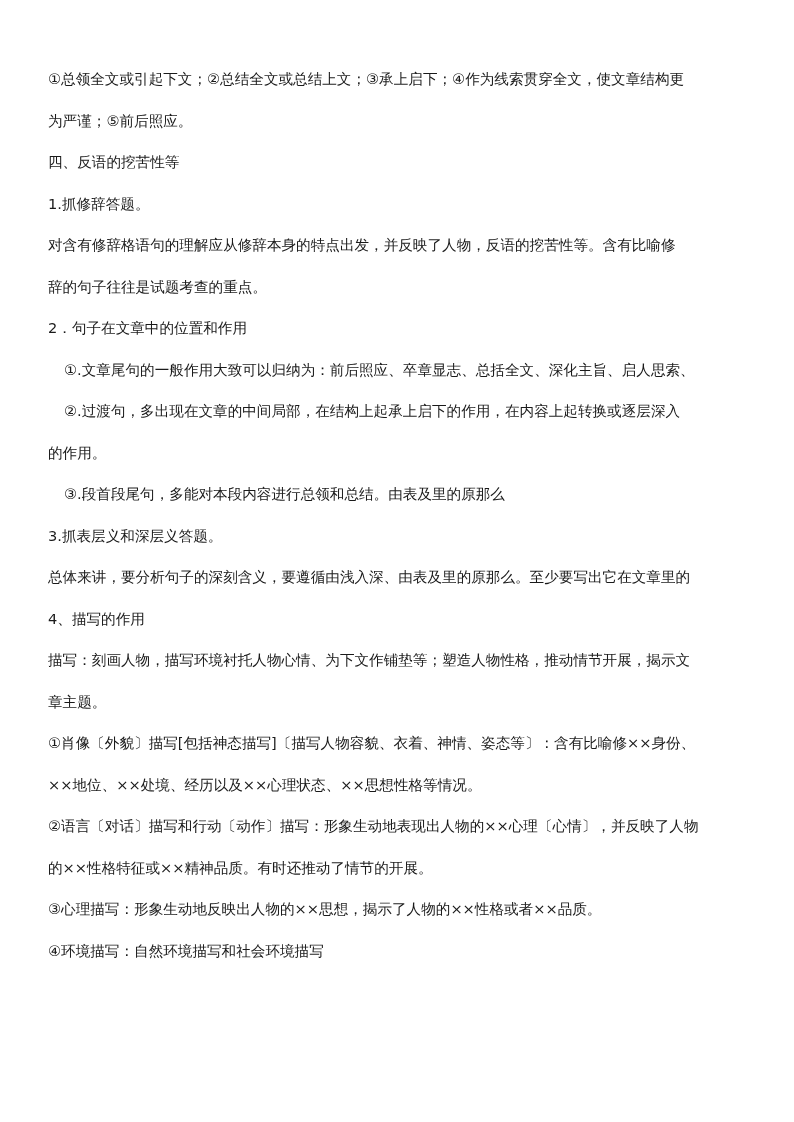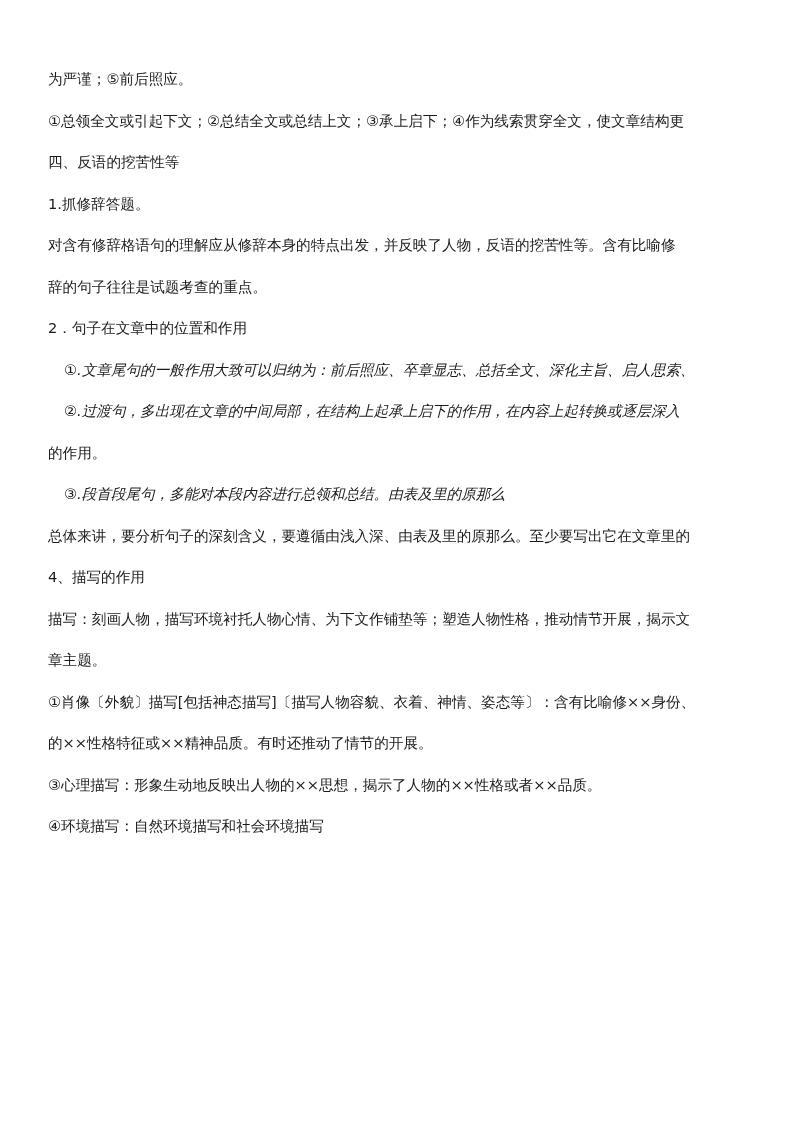--- a/index.html
+++ b/index.html
@@ -9,38 +9,41 @@
       color: #1a1a1a;
     }
     .page { position: absolute; left: 48px; top: 58px; width: 700px; }
     .line {
       font-size: 14.6px;
       line-height: 41.5px;
       height: 41.5px;
       white-space: nowrap;
       letter-spacing: 0px;
     }
-    .indent { padding-left: 16px; font-style: italic; }
+    .indent { padding-left: 16px; }
   </style>
 </head>
 <body>
 
 <div class="page">
+  <div class="line">①总领全文或引起下文；②总结全文或总结上文；③承上启下；④作为线索贯穿全文，使文章结构更</div>
   <div class="line">为严谨；⑤前后照应。</div>
-  <div class="line">①总领全文或引起下文；②总结全文或总结上文；③承上启下；④作为线索贯穿全文，使文章结构更</div>
   <div class="line">四、反语的挖苦性等</div>
   <div class="line">1.抓修辞答题。</div>
   <div class="line">对含有修辞格语句的理解应从修辞本身的特点出发，并反映了人物，反语的挖苦性等。含有比喻修</div>
   <div class="line">辞的句子往往是试题考查的重点。</div>
   <div class="line">2．句子在文章中的位置和作用</div>
   <div class="line indent">①.文章尾句的一般作用大致可以归纳为：前后照应、卒章显志、总括全文、深化主旨、启人思索、</div>
   <div class="line indent">②.过渡句，多出现在文章的中间局部，在结构上起承上启下的作用，在内容上起转换或逐层深入</div>
   <div class="line">的作用。</div>
   <div class="line indent">③.段首段尾句，多能对本段内容进行总领和总结。由表及里的原那么</div>
+  <div class="line">3.抓表层义和深层义答题。</div>
   <div class="line">总体来讲，要分析句子的深刻含义，要遵循由浅入深、由表及里的原那么。至少要写出它在文章里的</div>
   <div class="line">4、描写的作用</div>
   <div class="line">描写：刻画人物，描写环境衬托人物心情、为下文作铺垫等；塑造人物性格，推动情节开展，揭示文</div>
   <div class="line">章主题。</div>
   <div class="line">①肖像〔外貌〕描写[包括神态描写]〔描写人物容貌、衣着、神情、姿态等〕：含有比喻修××身份、</div>
+  <div class="line">××地位、××处境、经历以及××心理状态、××思想性格等情况。</div>
+  <div class="line">②语言〔对话〕描写和行动〔动作〕描写：形象生动地表现出人物的××心理〔心情〕，并反映了人物</div>
   <div class="line">的××性格特征或××精神品质。有时还推动了情节的开展。</div>
   <div class="line">③心理描写：形象生动地反映出人物的××思想，揭示了人物的××性格或者××品质。</div>
   <div class="line">④环境描写：自然环境描写和社会环境描写</div>
 </div>
 
 </body></html>

